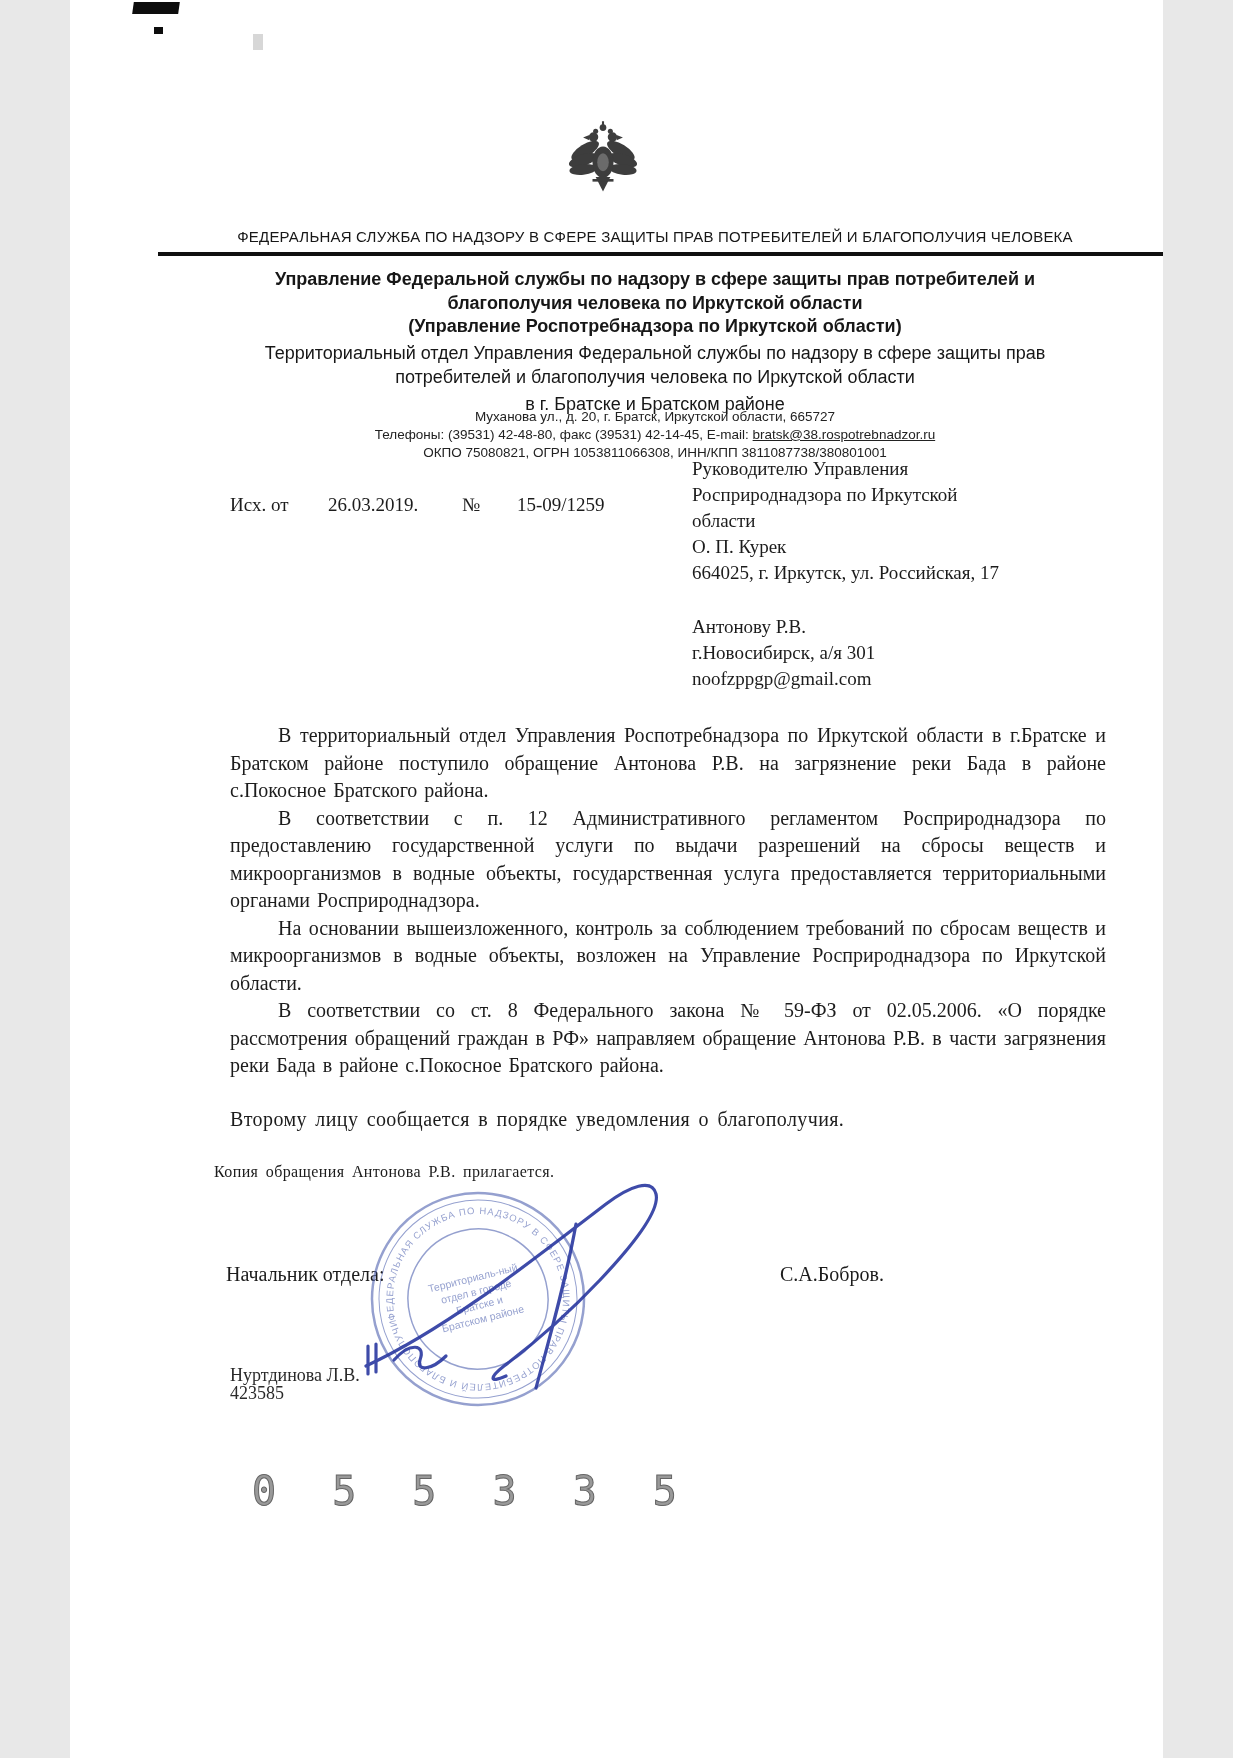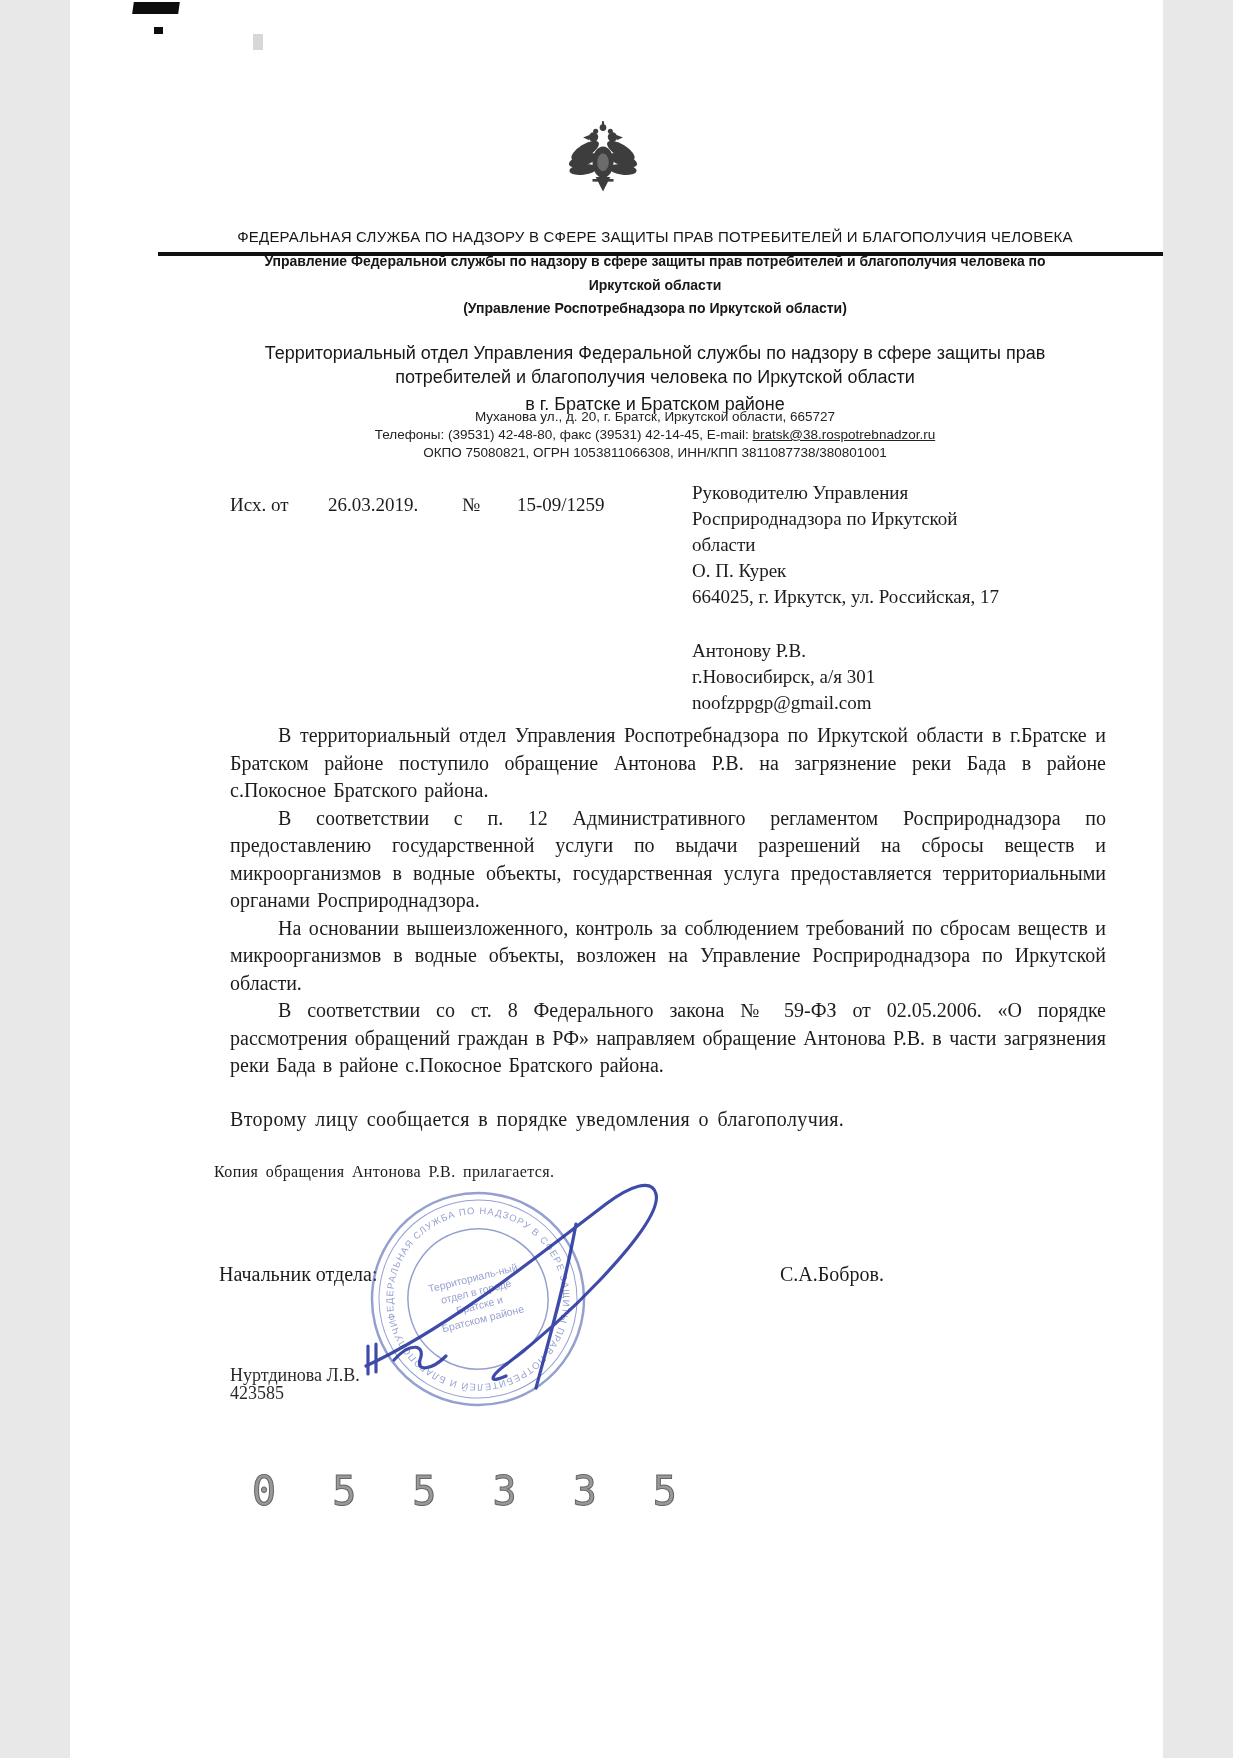--- a/index.html
+++ b/index.html
@@ -17,44 +17,44 @@
   .artifact.a1{left:63px;top:2px;width:46px;height:12px;transform:skewX(-8deg);}
   .artifact.a2{left:84px;top:27px;width:9px;height:7px;}
   .artifact.a3{left:183px;top:34px;width:10px;height:16px;background:#d7d7d7;}
   
   .emblem{position:absolute;left:50%;top:116px;transform:translateX(-56px);width:84px;height:84px;}
   
   .hdr{position:absolute;left:55px;width:1060px;text-align:center;
        font-family:"Liberation Sans","DejaVu Sans",sans-serif;color:#171717;}
   .agency{top:228px;font-size:15px;font-weight:500;letter-spacing:.2px;}
   .rule{position:absolute;left:88px;top:252px;width:1055px;height:4px;background:#101010;}
-  .org{top:250px;font-weight:bold;font-size:14px;line-height:23.5px;}
+  .org{top:268px;font-weight:bold;font-size:18px;line-height:23.5px;}
   .org .wrap1{max-width:850px;margin:0 auto;}
   .dept{top:338px;font-size:18px;line-height:23.5px;font-weight:400;}
   .dept .wrap2{max-width:800px;margin:4px auto;}
   .addr{top:408px;font-size:13.5px;line-height:18px;font-weight:400;color:#222;}
   .addr .email{text-decoration:underline;color:inherit;}
   
   .ref{position:absolute;left:160px;top:494px;width:520px;height:28px;font-size:19px;}
   .ref span{position:absolute;top:0;white-space:nowrap;}
   .ref .r-label{left:0;}
   .ref .r-date{left:98px;}
   .ref .r-no{left:232px;}
   .ref .r-num{left:287px;}
   
-  .addressee{position:absolute;left:622px;top:480px;width:420px;font-size:19px;line-height:26px;}
+  .addressee{position:absolute;left:622px;top:456px;width:420px;font-size:19px;line-height:26px;}
   .addressee .gap{height:28px;}
   
   .body{position:absolute;left:160px;top:722px;width:876px;font-size:20px;line-height:27.5px;
         text-align:justify;word-spacing:2px;}
   .body p{margin:0;text-indent:48px;}
   .closing1{position:absolute;left:160px;top:1108px;font-size:20px;letter-spacing:.4px;word-spacing:3px;}
   .closing2{position:absolute;left:144px;top:1163px;font-size:16px;letter-spacing:.4px;word-spacing:3px;}
   
-  .signoff-title{position:absolute;left:149px;top:1263px;font-size:20px;}
+  .signoff-title{position:absolute;left:156px;top:1263px;font-size:20px;}
   .signoff-name{position:absolute;left:710px;top:1263px;font-size:20px;}
   
   .stamp{position:absolute;left:295px;top:1186px;width:226px;height:226px;opacity:.55;transform:rotate(-14deg);}
   .signature{position:absolute;left:268px;top:1160px;width:390px;height:240px;pointer-events:none;}
   
   .executor{position:absolute;left:160px;top:1366px;font-size:18px;line-height:18px;color:#2a2a2a;}
   
   .form-number{
     position:absolute;left:182px;top:1468px;
     font-family:"DejaVu Sans Mono","Liberation Mono",monospace;

